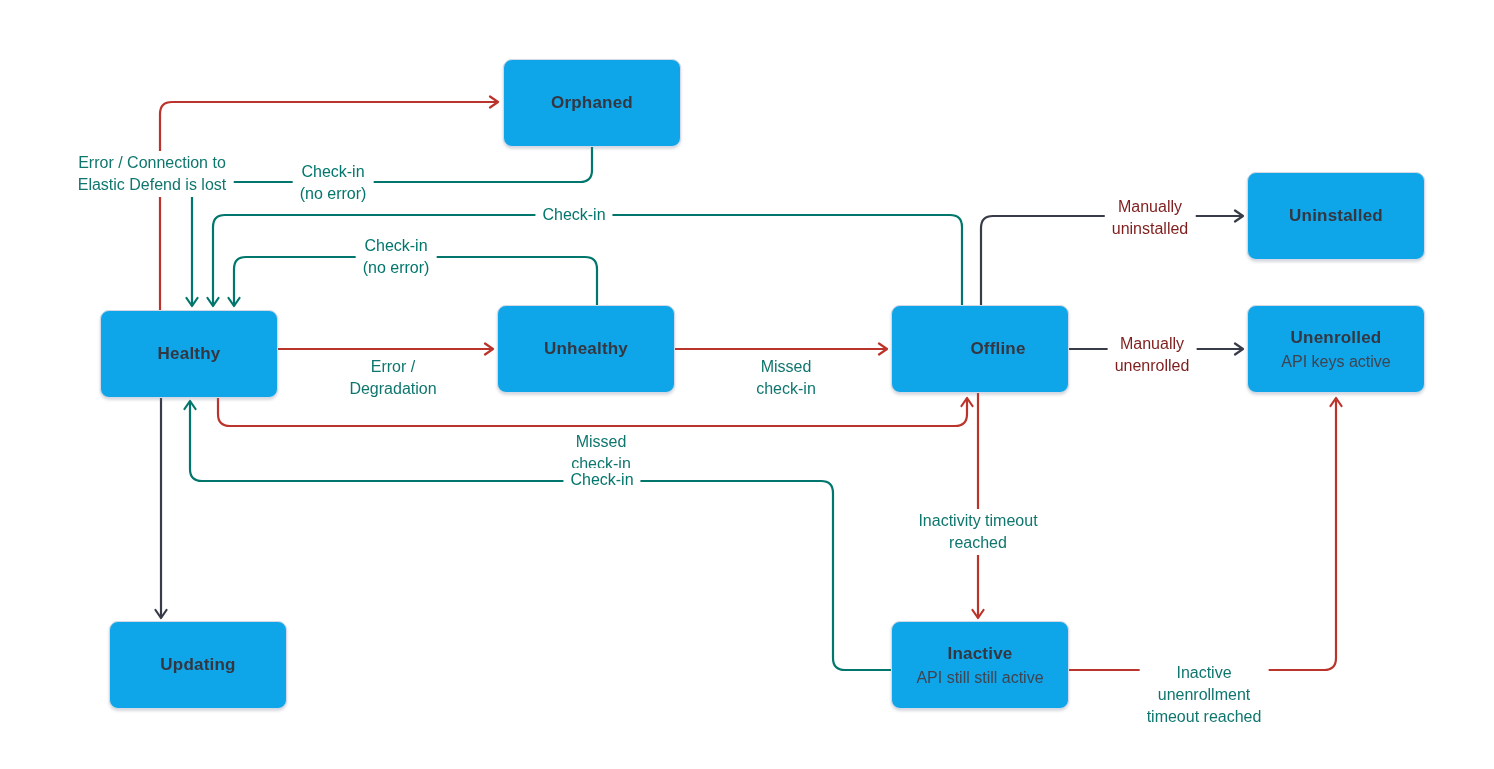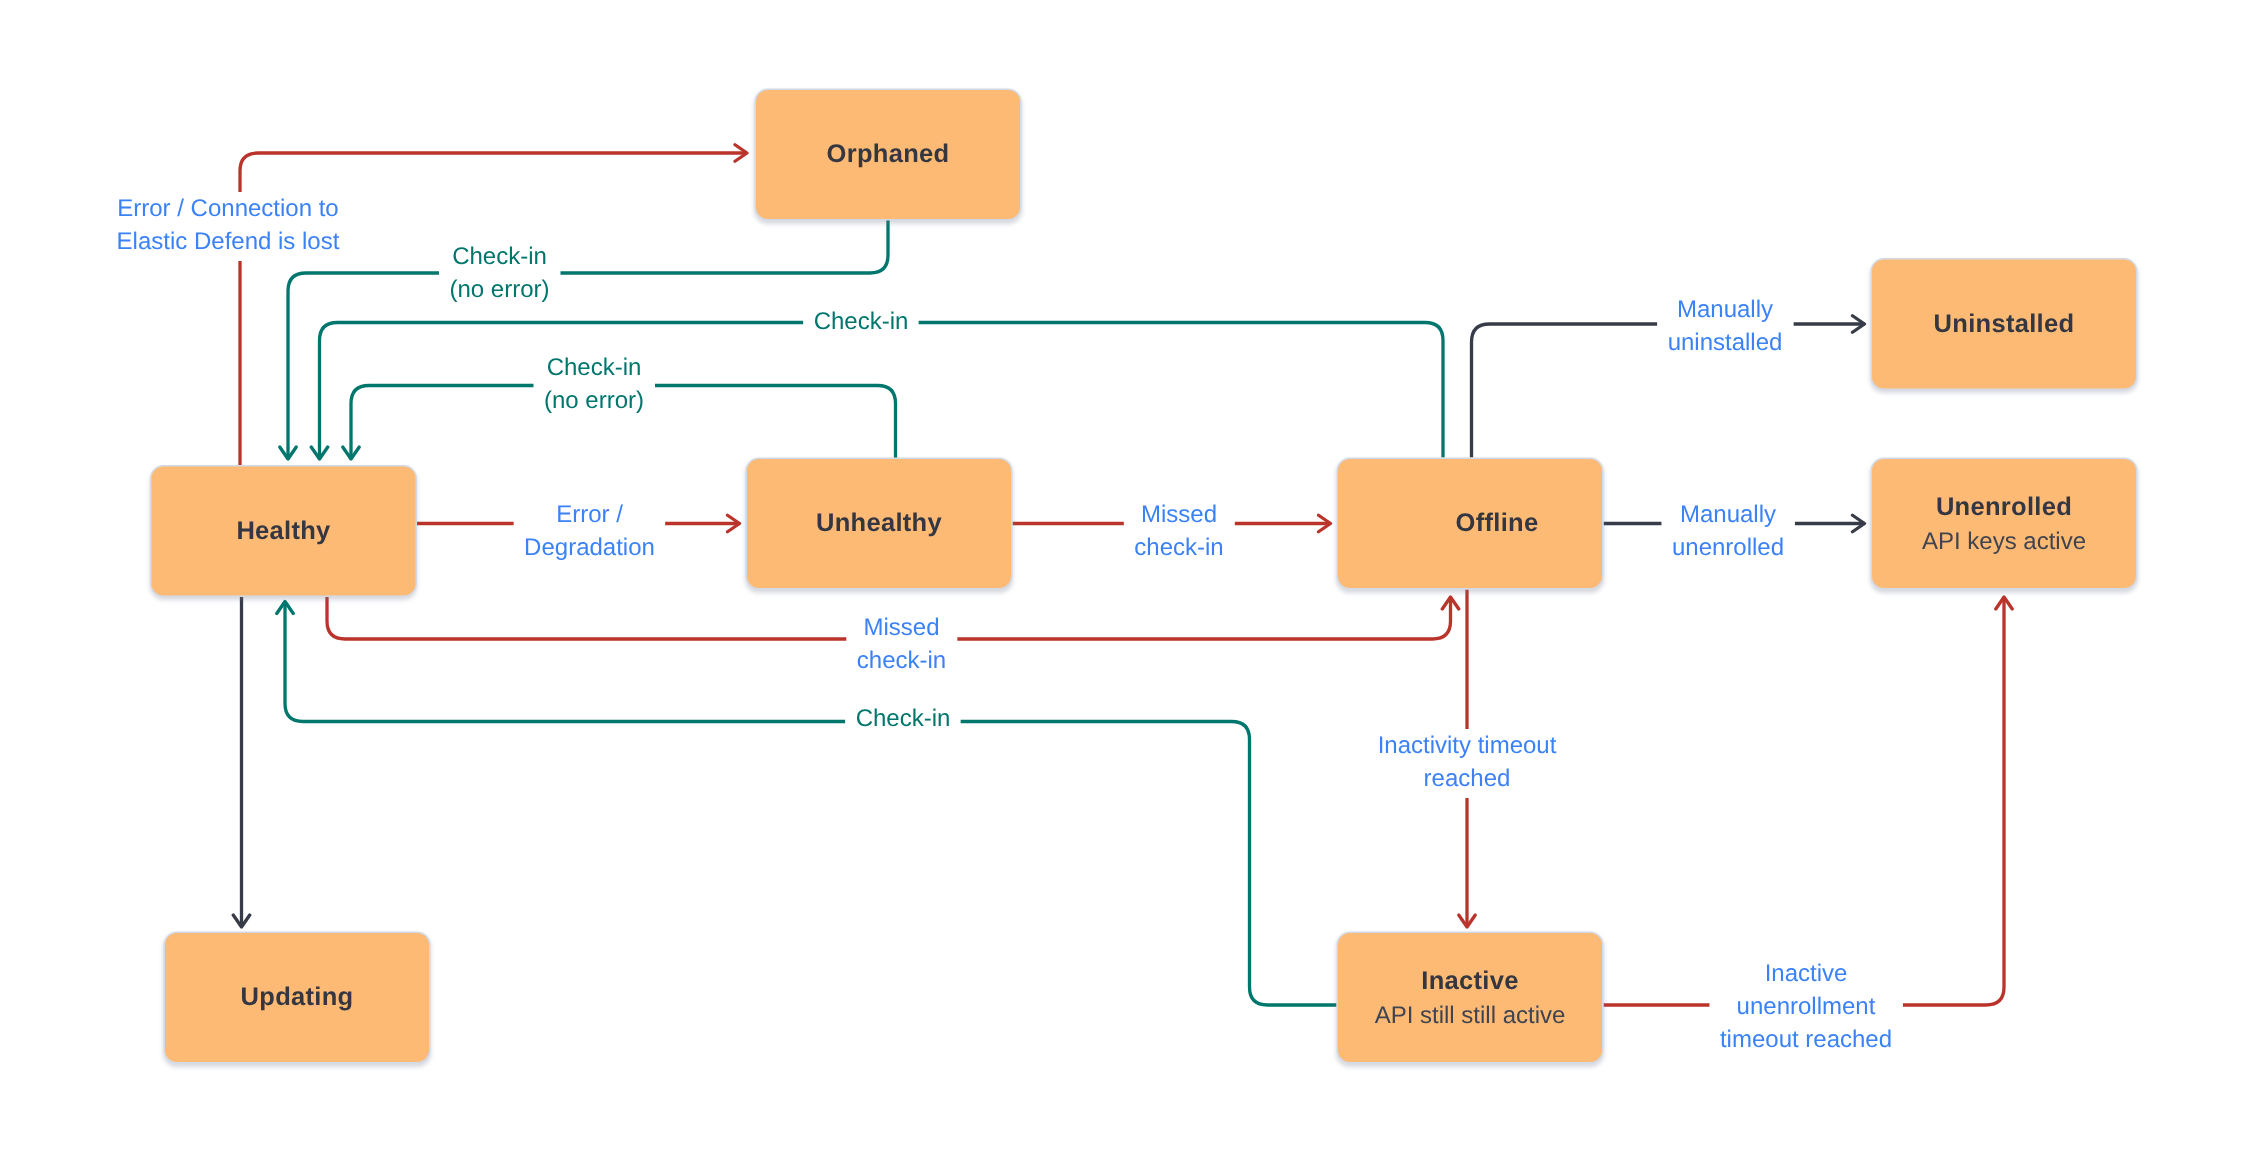--- a/index.html
+++ b/index.html
@@ -12,27 +12,27 @@
   svg.edges{position:absolute;left:0;top:0;z-index:1;}
   .edge{fill:none;stroke-width:2.2px;}
   .e-error{stroke:#bb342b;}
   .e-success{stroke:#00766c;}
   .e-neutral{stroke:#383c48;}
   .edge-label{
     position:absolute;z-index:2;transform:translate(-50%,-50%);
     background:#ffffff;padding:1px 7px;
     font-size:16px;line-height:22px;text-align:center;white-space:pre-line;
   }
-  .t-error{color:#3b82f6;}
+  .t-error{color:#0f766e;margin-top:23px;}
   .t-success{color:#00766c;}
-  .t-neutral{color:#3b82f6;}
+  .t-neutral{color:#7f1d1d;}
   .node{
     position:absolute;z-index:3;width:178px;height:88px;
     box-sizing:border-box;
-    background:#fdba74;border:1.5px solid #d3dae6;border-radius:9px;
+    background:#0ea5e9;border:1.5px solid #d3dae6;border-radius:9px;
     box-shadow:0 2px 3px rgba(110,120,140,0.28);
     display:flex;flex-direction:column;align-items:center;justify-content:center;
     gap:5px;
   }
   .node-title{font-size:17px;font-weight:700;color:#343741;letter-spacing:.2px;}
   .node-sub{font-size:16px;color:#3f4450;}
 </style>
 </head>
 <body>
 

